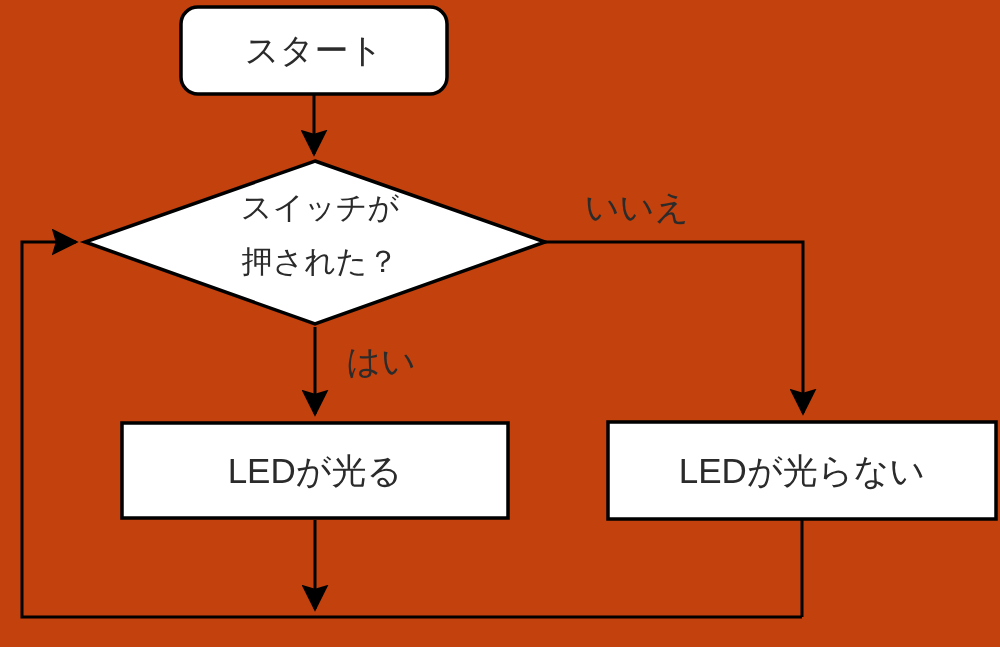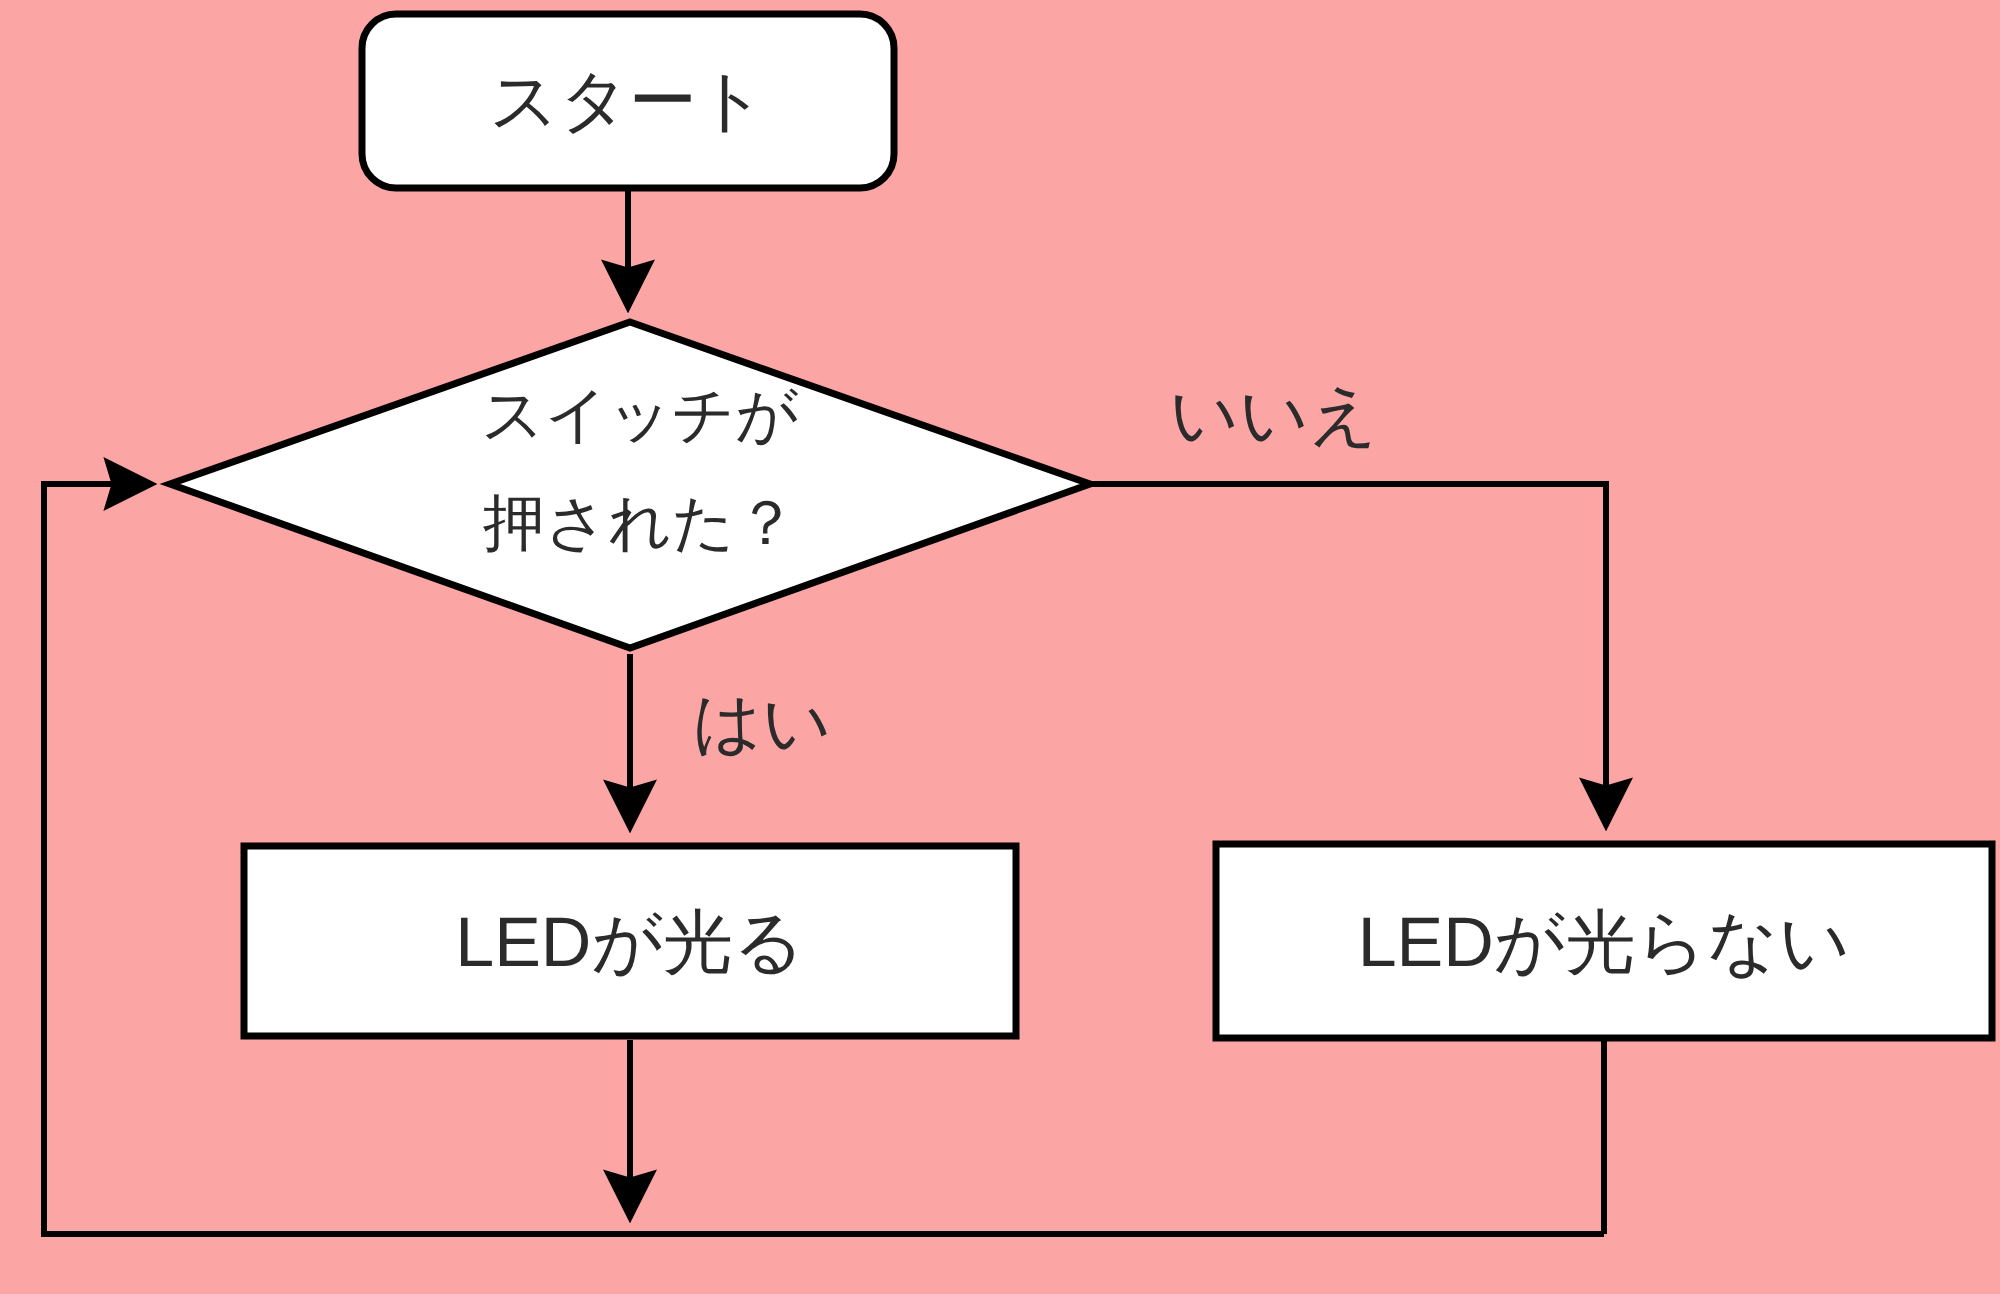--- a/index.html
+++ b/index.html
@@ -4,21 +4,21 @@
 <style>
   html, body {
     margin: 0;
     padding: 0;
     background: #ffffff;
   }
   .canvas {
     width: 1000px;
     height: 647px;
     position: relative;
-    background: #fca5a5;
+    background: #c2410c;
     overflow: hidden;
   }
   svg { display: block; }
   .shape {
     fill: #ffffff;
     stroke: #000000;
     stroke-width: 3.5px;
   }
   .connector {
     fill: none;

